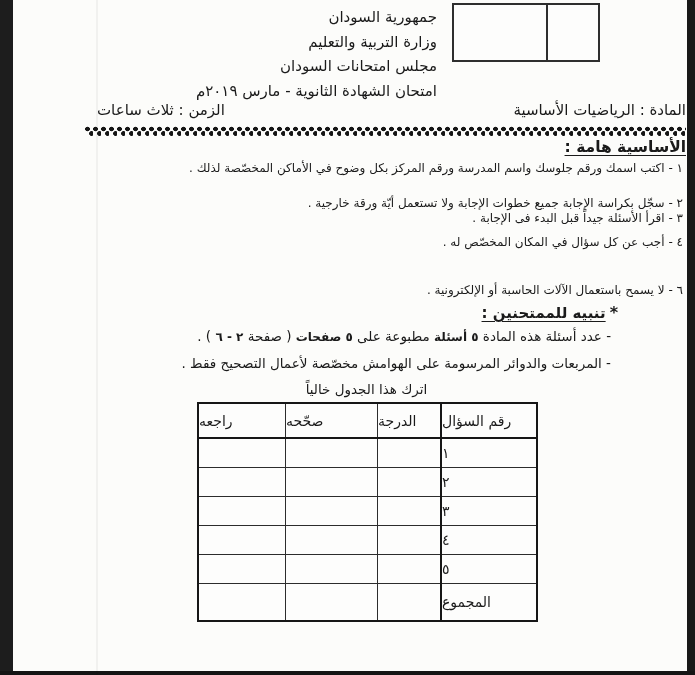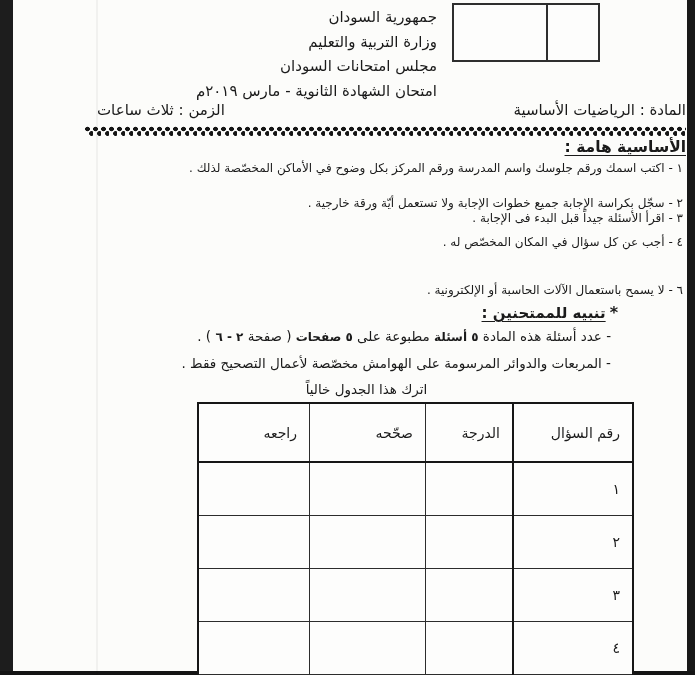--- a/index.html
+++ b/index.html
@@ -76,22 +76,22 @@
   }
   table.score{
     position:absolute;left:197px;top:402px;
     border-collapse:collapse;table-layout:fixed;
     direction:rtl;
     border:2.5px solid #161616;
     font-size:14px;
   }
   table.score th,table.score td{
     border:1.2px solid #2c2c2c;
-    text-align:right;vertical-align:middle;
-    font-weight:normal;padding:12px;
+    text-align:left;vertical-align:middle;
+    font-weight:normal;padding:0;
     background:#fdfdfc;
   }
   table.score tr.head th{height:33px;border-bottom:2px solid #161616;}
   table.score tr.r td{height:28px;}
   table.score tr.total td{height:36px;}
   .col-q{width:94px;border-left:2.5px solid #161616 !important;}
   .col-g{width:62px;}
   .col-c{width:91px;}
   .col-r{width:86px;}
 </style>

